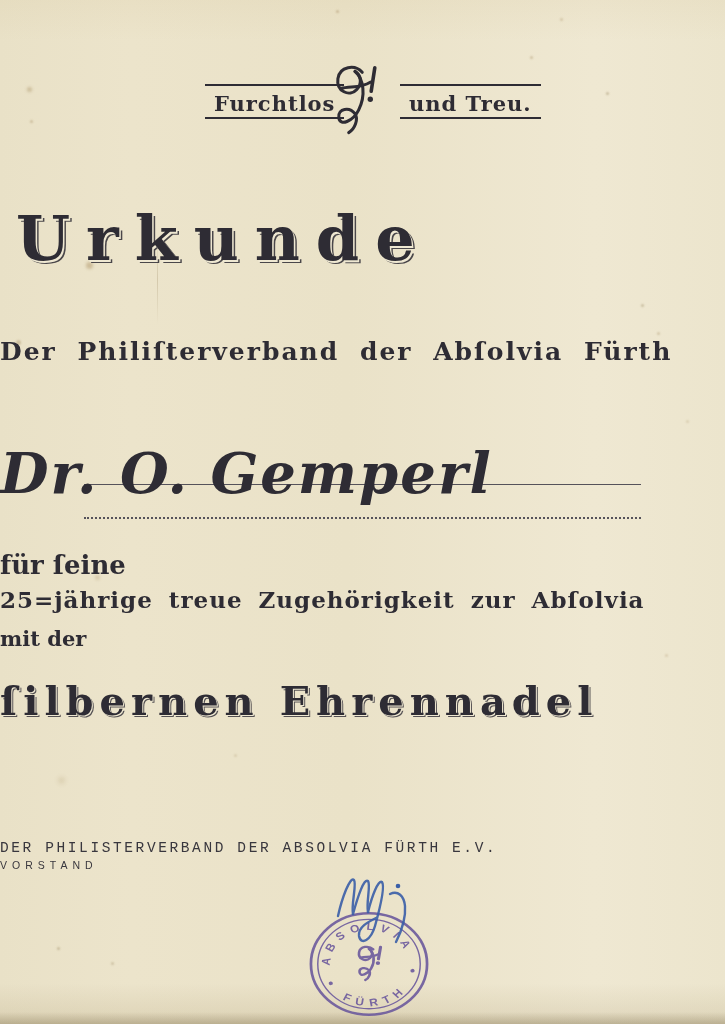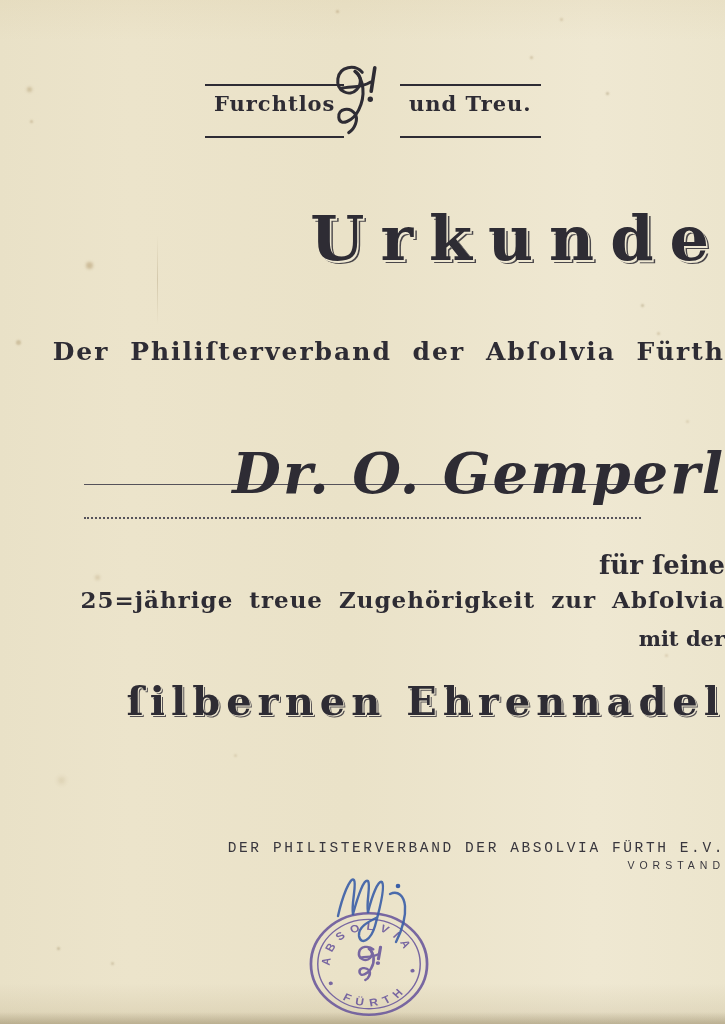--- a/index.html
+++ b/index.html
@@ -4,37 +4,37 @@
 <style>
   html,body{margin:0;padding:0;background:#4a4a4a;}
   .page{
     position:relative;width:725px;height:1024px;margin:0 auto;overflow:hidden;
     background:
       linear-gradient(180deg, rgba(200,180,130,0.10) 0%, rgba(255,255,255,0) 4%, rgba(255,255,255,0) 96%, rgba(150,130,85,0.18) 100%),
       linear-gradient(90deg, #e9e1c7 0%, #ece4cb 18%, #eae2c8 48%, #efe8d2 82%, #ece5cd 100%);
     font-family:"DejaVu Serif", serif;
     color:#2e2c34;
   }
-  .ctext{position:absolute;left:0;right:0;text-align:right;white-space:nowrap;}
+  .ctext{position:absolute;left:0;right:0;text-align:left;white-space:nowrap;}
   .frak{font-weight:bold;}
   
   .motto{
     position:absolute;top:84px;display:inline-block;
     border-top:2px solid #2e2c34;border-bottom:2px solid #2e2c34;
-    padding:5px 9px 20px;font-size:21px;font-weight:bold;letter-spacing:1px;
+    padding:5px 9px 1px;font-size:21px;font-weight:bold;letter-spacing:1px;
   }
   .motto-left{left:205px;}
   .motto-right{left:400px;}
   .zirkel-top{position:absolute;left:328px;top:60px;}
   
   .title{
     top:202px;font-size:62px;font-weight:bold;letter-spacing:16px;padding-left:16px;
     text-shadow:1.5px 1.5px 0 #efe8d2, 3px 3px 0 rgba(46,44,52,0.85);
   }
-  .line1{top:337px;font-size:25px;letter-spacing:2px;word-spacing:10px;margin-left:28px;}
+  .line1{top:337px;font-size:25px;letter-spacing:2px;word-spacing:10px;}
   .line2{top:391px;font-size:20px;word-spacing:5px;}
   .rule{position:absolute;left:84px;right:84px;height:0;}
   .rule-solid{top:484px;border-top:1.5px solid #55525a;}
   .rule-dotted{top:517px;border-top:2px dotted #55525a;}
   .recipient{top:440px;font-size:56px;font-weight:bold;font-style:italic;letter-spacing:2px;z-index:2;}
   .line3{top:550px;font-size:26px;}
   .line4{top:586px;font-size:23px;letter-spacing:1px;word-spacing:7px;}
   .line5{top:626px;font-size:21px;}
   .award{
     top:677px;font-size:40px;font-weight:bold;letter-spacing:6px;

